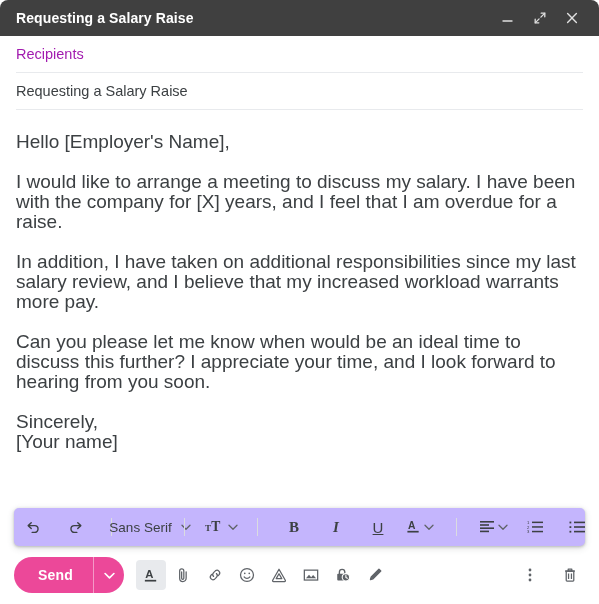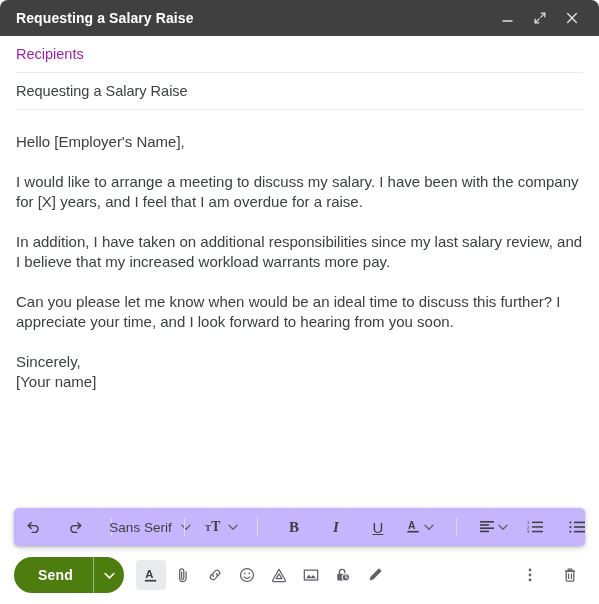--- a/index.html
+++ b/index.html
@@ -67,21 +67,21 @@
 
   
   .body-area {
     flex: 1 1 auto;
     padding: 22px 16px 0 16px;
     box-sizing: border-box;
     overflow: hidden;
   }
   .body-text {
     color: #3c4043;
-    font-size: 15px;
+    font-size: 19px;
     line-height: 20px;
     white-space: pre-wrap;
     word-wrap: break-word;
   }
 
   
   .format-toolbar-wrap {
     flex: 0 0 auto;
     padding: 0 14px 0 14px;
     box-sizing: border-box;
@@ -136,21 +136,21 @@
     flex: 0 0 auto;
     height: 58px;
     display: flex;
     align-items: center;
     padding: 0 14px;
     box-sizing: border-box;
   }
   .send-group {
     display: flex;
     align-items: stretch;
-    background: #4d7c0f;
+    background: #ec4899;
     border-radius: 18px;
     height: 36px;
     overflow: hidden;
     cursor: pointer;
   }
   .send-label {
     color: #fff;
     font-size: 14px;
     font-weight: bold;
     display: flex;

